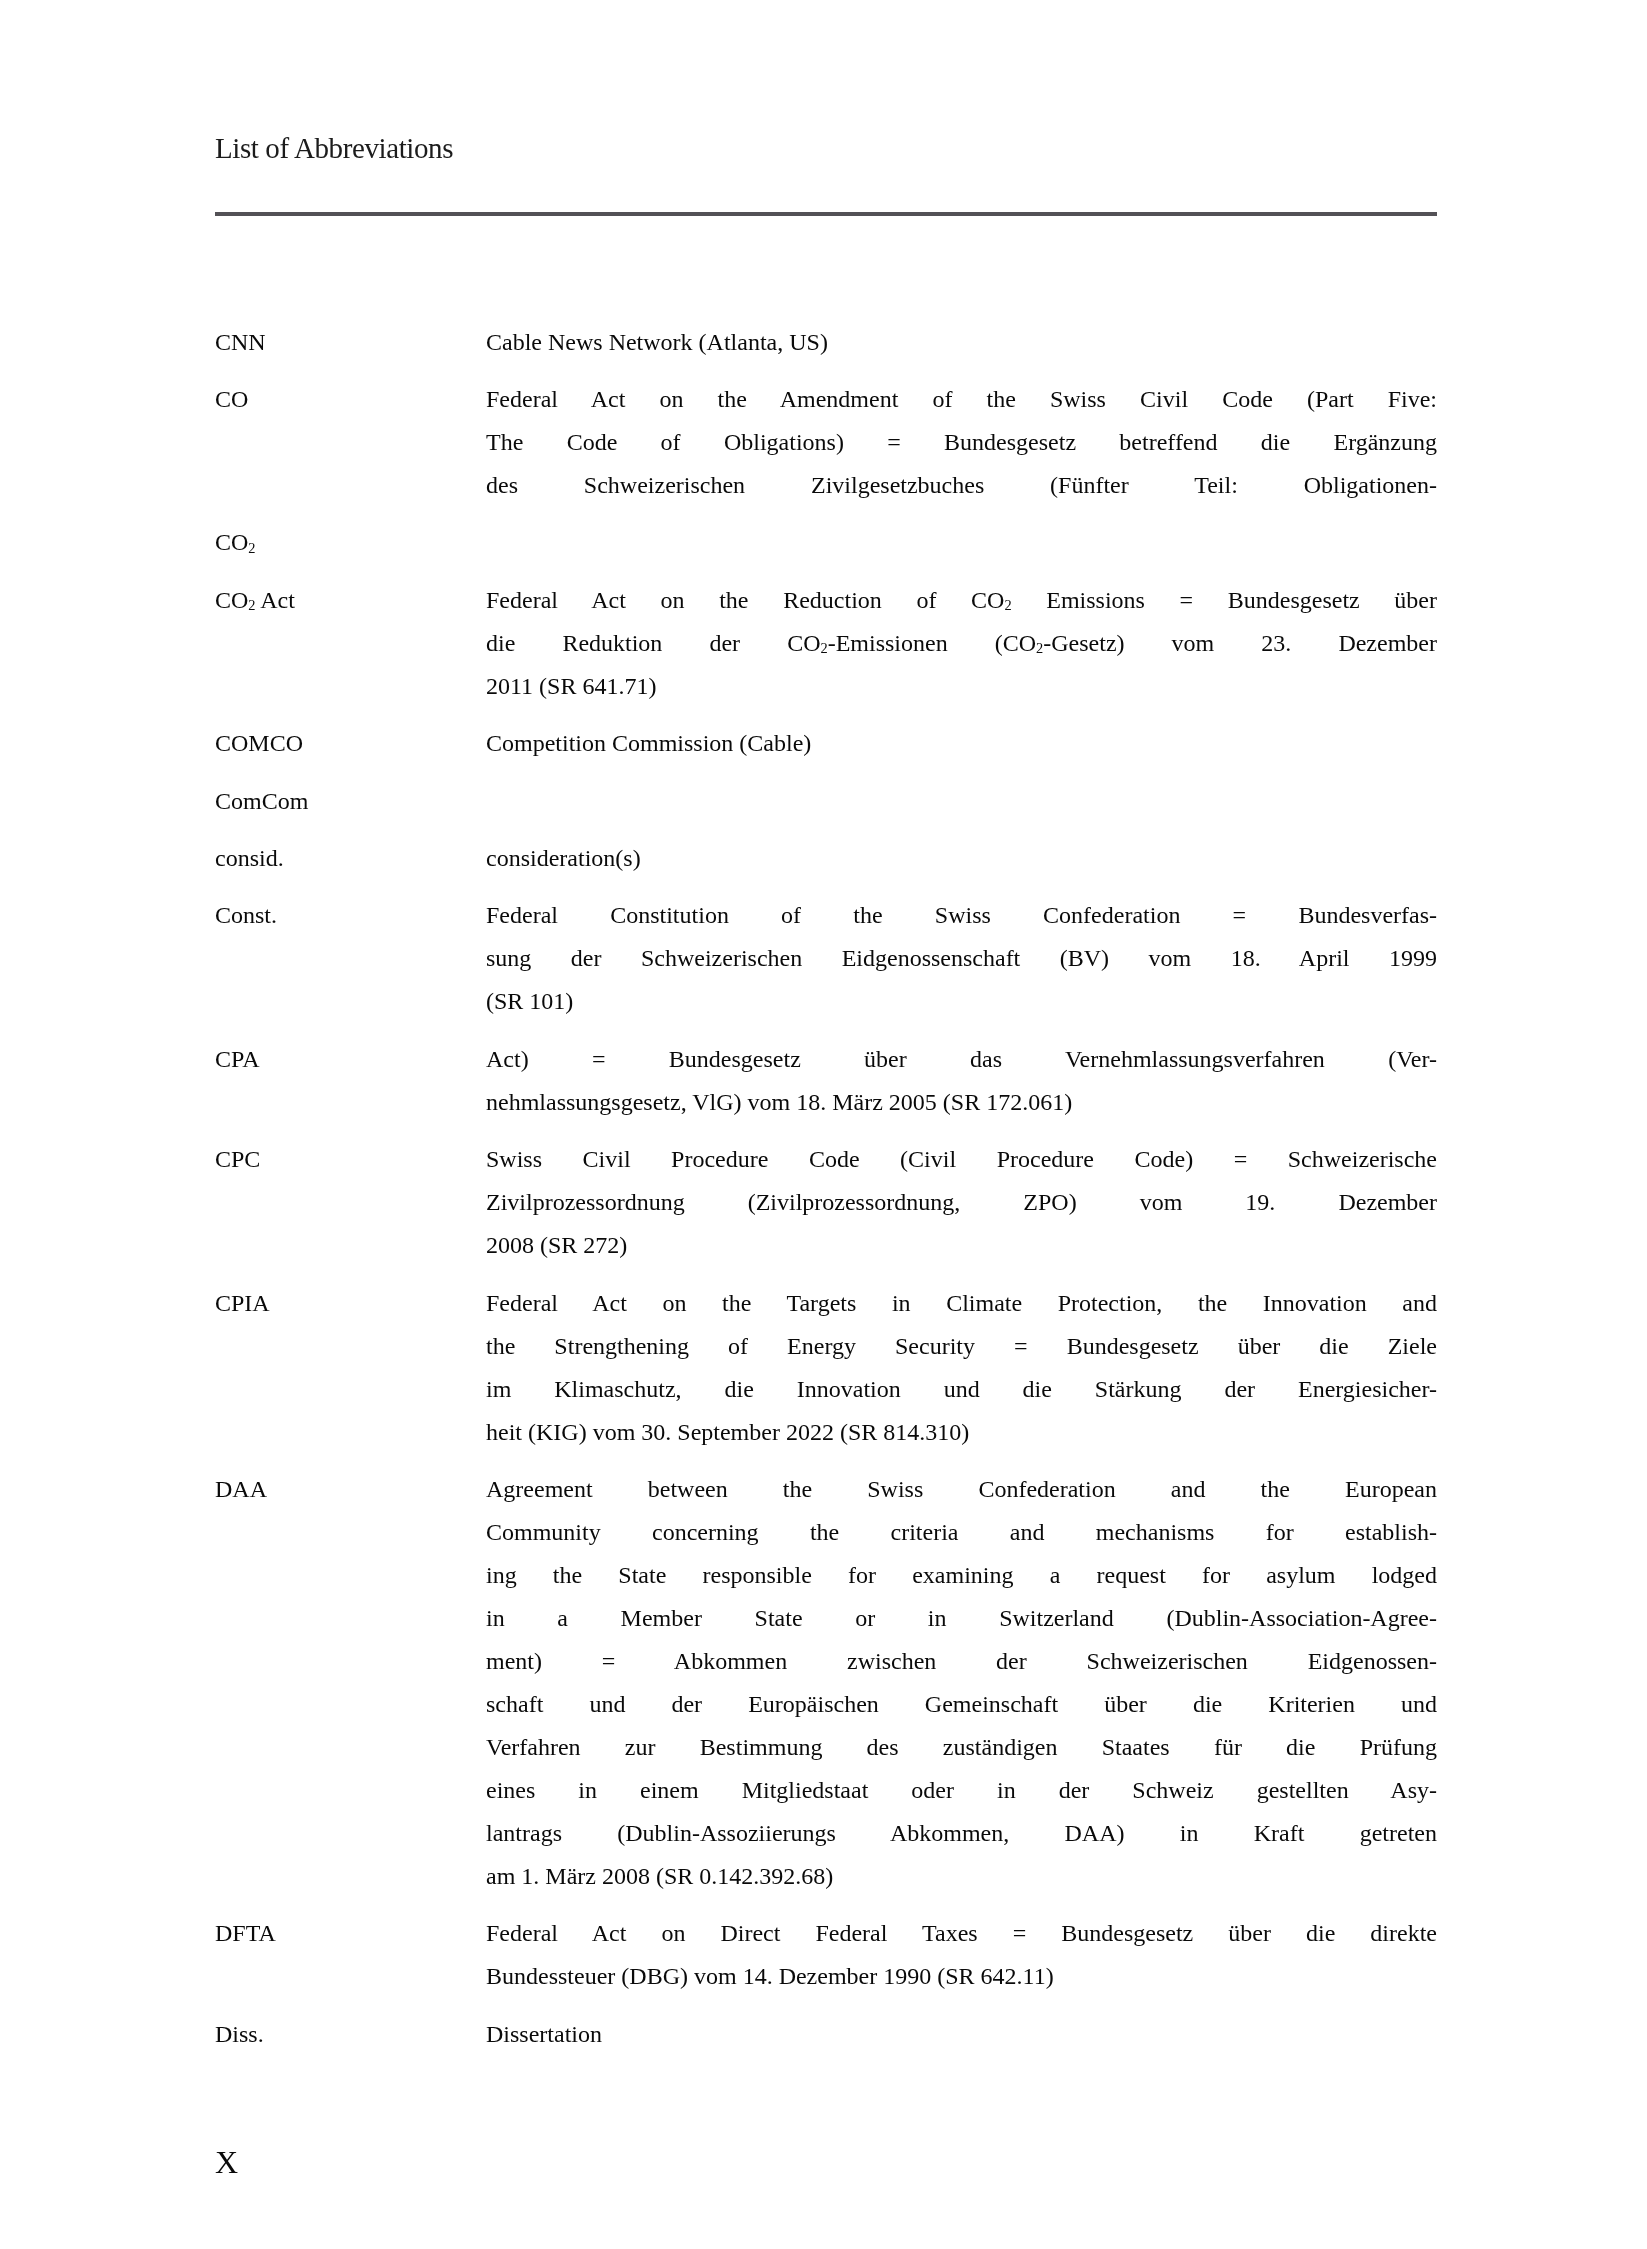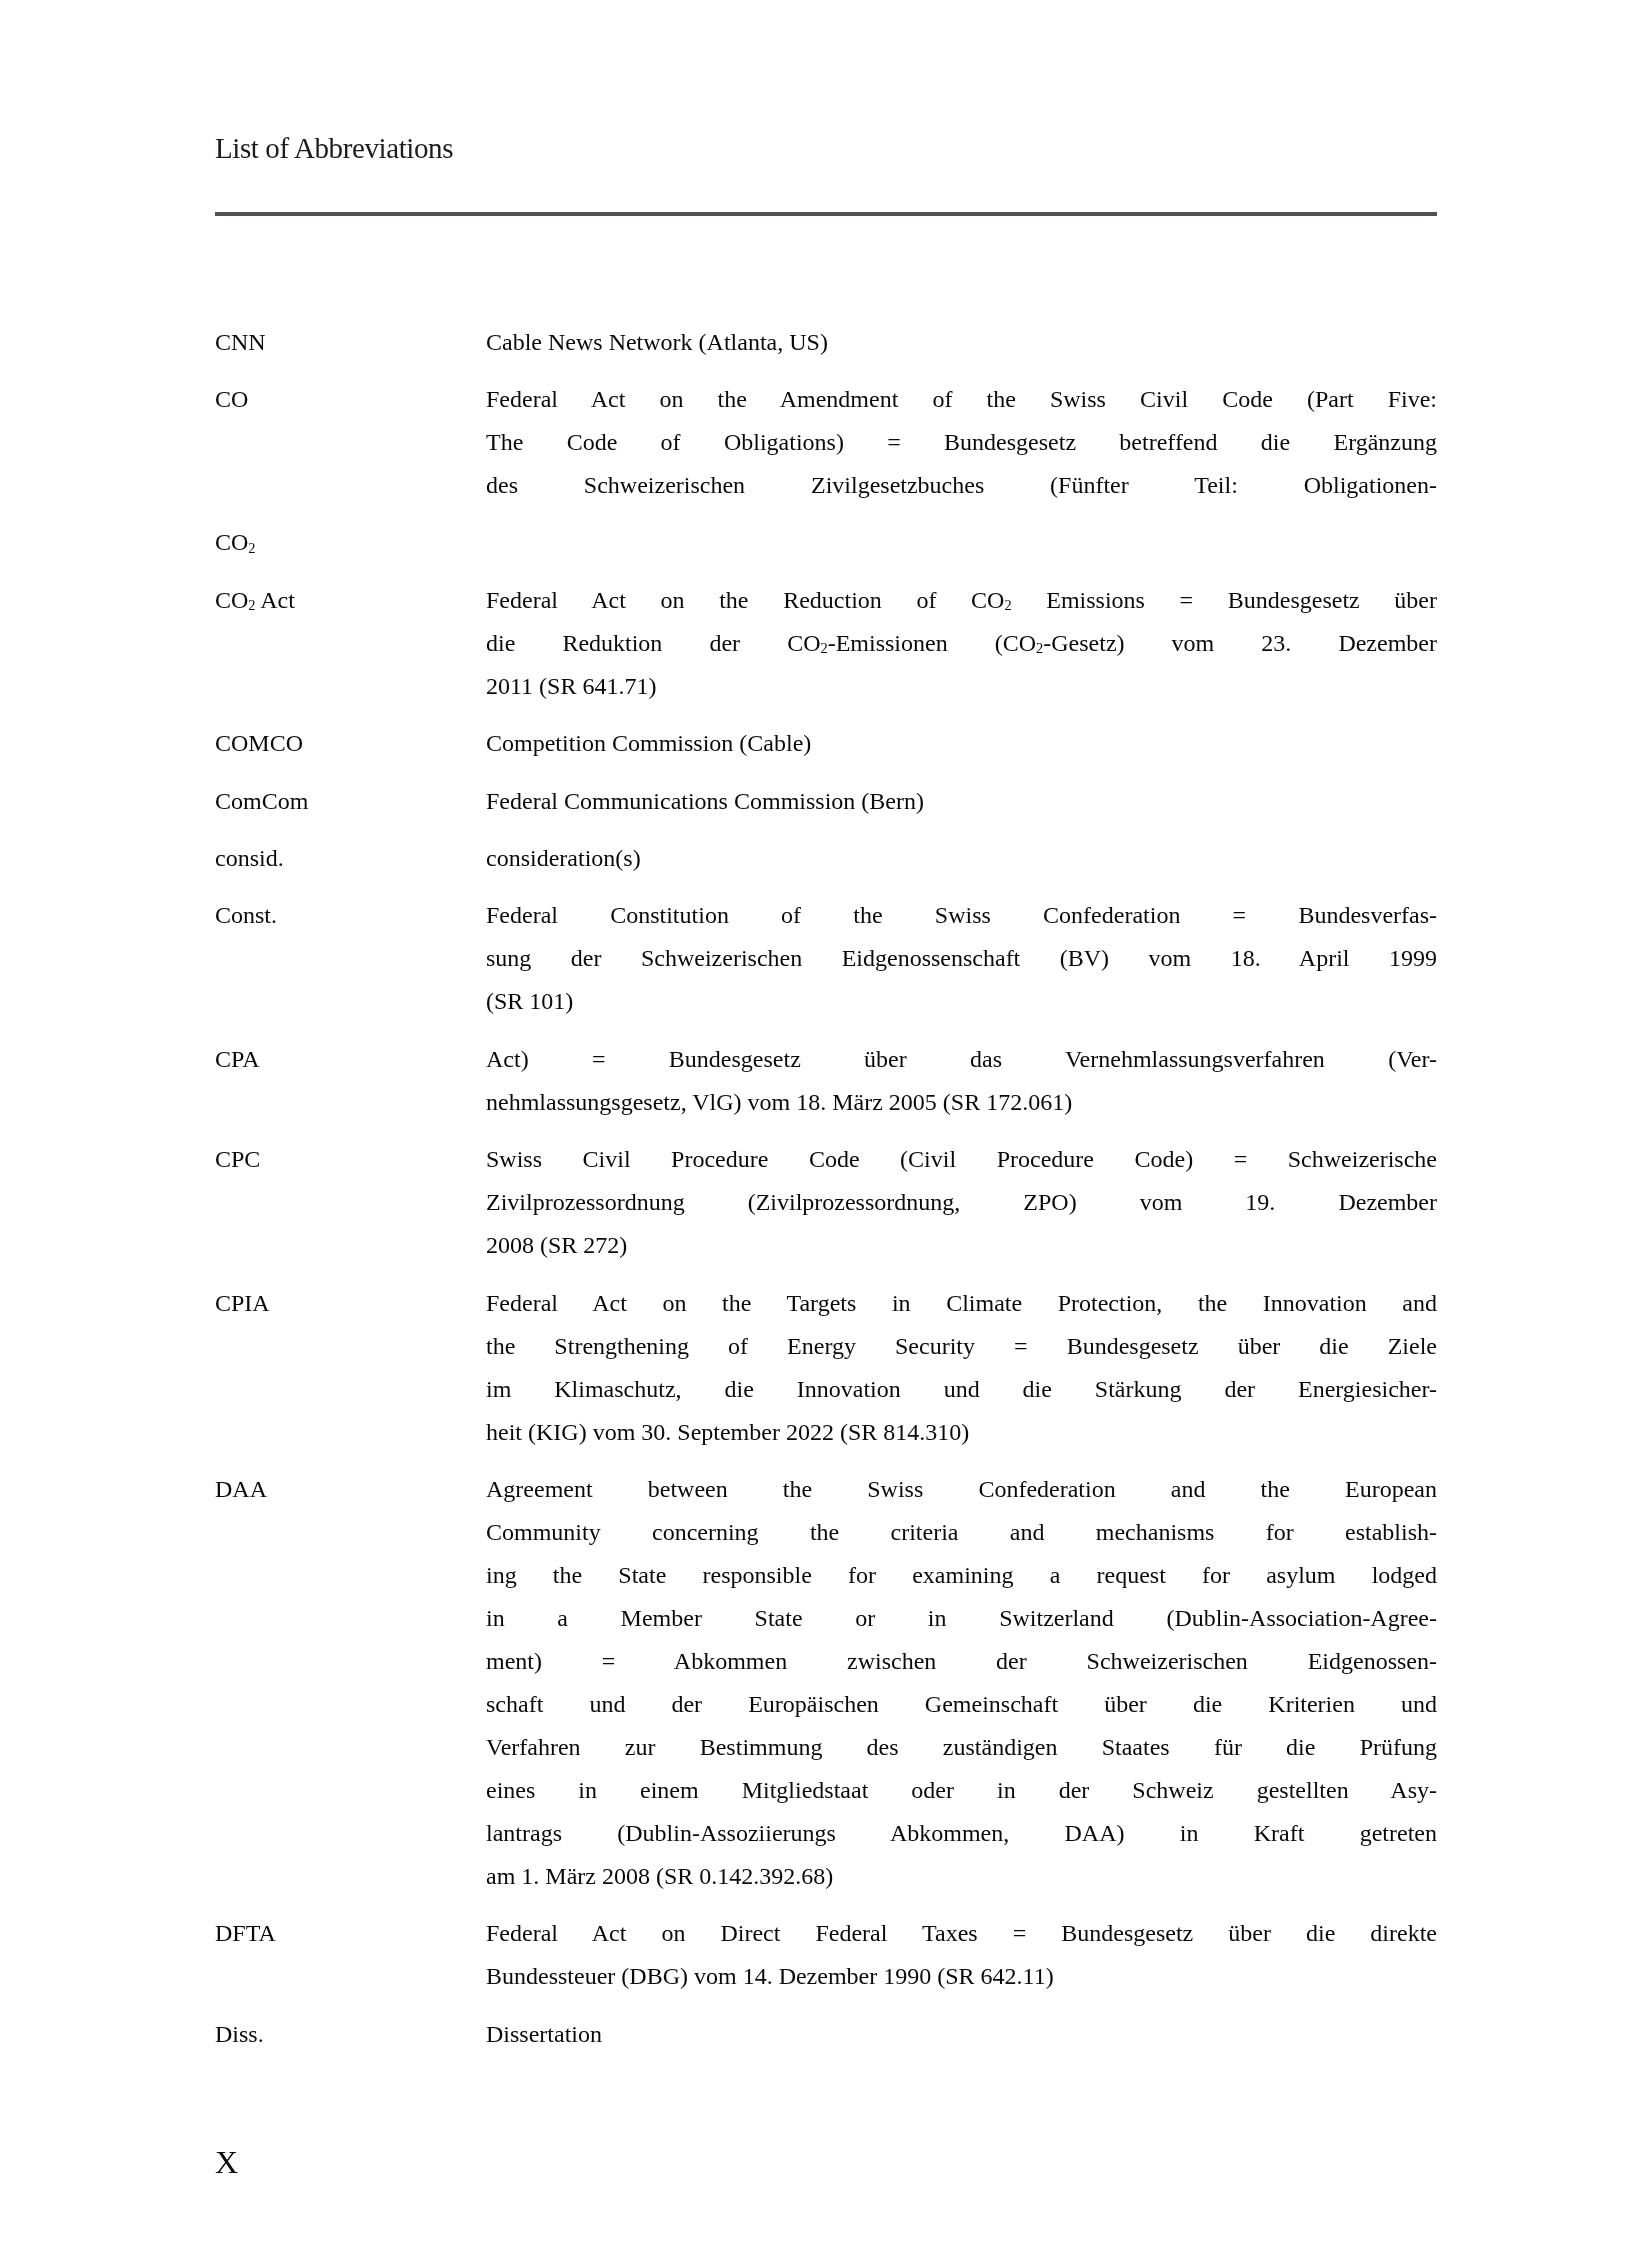--- a/index.html
+++ b/index.html
@@ -104,23 +104,20 @@
         </div>
       </div>
       <div class="row">
         <div class="term">COMCO</div>
         <div class="def">
           <div class="def-line last">Competition Commission (Cable)</div>
         </div>
       </div>
       <div class="row">
         <div class="term">ComCom</div>
-        <div class="def">
-          <div class="def-line last">Federal Communications Commission (Bern)</div>
-        </div>
       </div>
       <div class="row">
         <div class="term">consid.</div>
         <div class="def">
           <div class="def-line last">consideration(s)</div>
         </div>
       </div>
       <div class="row">
         <div class="term">Const.</div>
         <div class="def">

